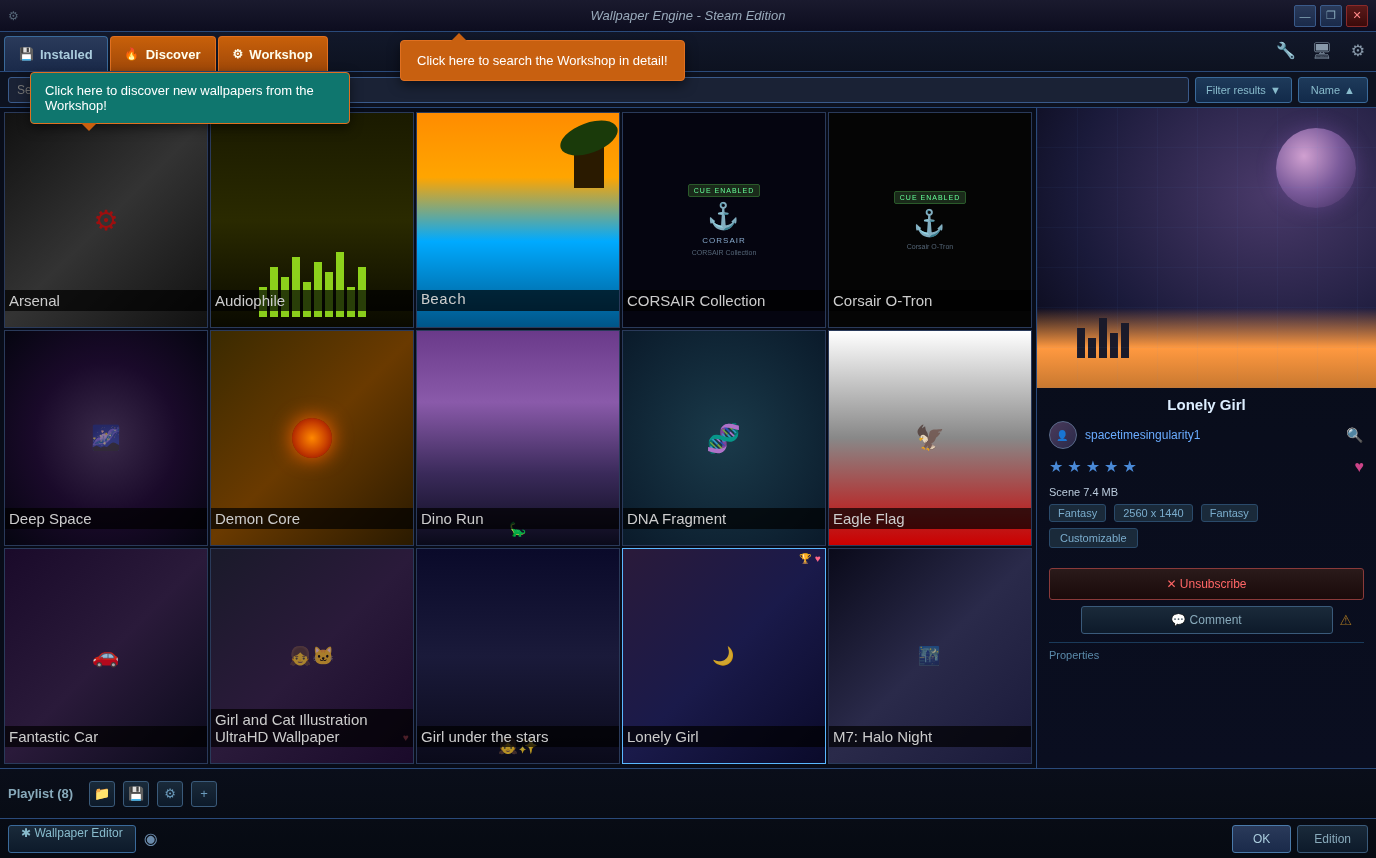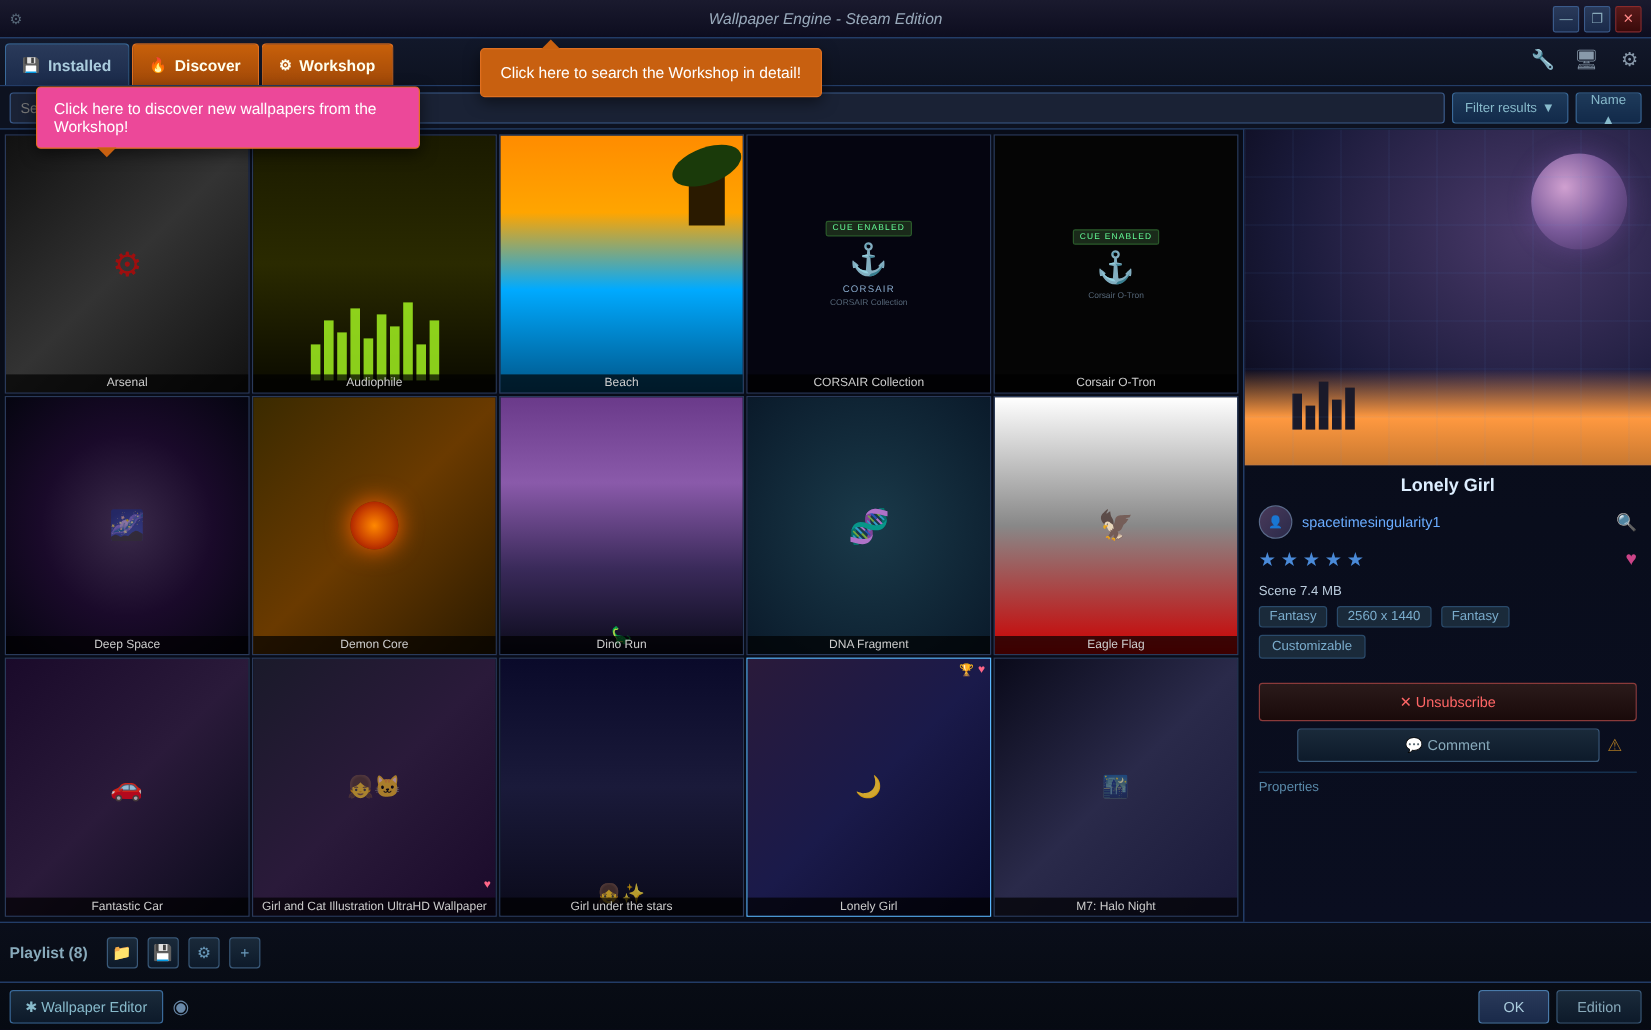--- a/index.html
+++ b/index.html
@@ -131,21 +131,20 @@
       padding: 0 12px;
       background: linear-gradient(to bottom, #1e3a5a, #122a4a);
       border: 1px solid #3a6a9a;
       color: #8bc;
       border-radius: 3px;
       cursor: pointer;
       font-size: 11px;
       display: flex;
       align-items: center;
       gap: 4px;
-      flex-direction: column;
     }
     .top-icons {
       display: flex;
       gap: 8px;
       margin-left: 8px;
     }
     .top-icon {
       width: 28px;
       height: 28px;
       display: flex;
@@ -180,27 +179,26 @@
       background: #1a2035;
       overflow: hidden;
       cursor: pointer;
       border: 1px solid #2a3a5a;
     }
     .wallpaper-item.selected {
       border: 2px solid #5ab8ff;
     }
     .wallpaper-label {
       position: absolute;
-      bottom: 0;
+      bottom: 16px;
       left: 0;
       right: 0;
       background: rgba(0,0,0,0.7);
       color: #ccc;
-      font-size: 10px;
-      text-align: center;
+      font-size: 15px;
       padding: 2px 4px;
     }
 
     
     .right-panel {
       width: 340px;
       background: linear-gradient(to bottom, #080c18, #0a0e20);
       border-left: 1px solid #2a4a7a;
       overflow: hidden;
       position: relative;
@@ -428,21 +426,21 @@
     .wallpaper-editor-btn {
       height: 28px;
       padding: 0 12px;
       background: linear-gradient(to bottom, #1a2a3a, #0d1a2a);
       border: 1px solid #3a6a9a;
       color: #8bc;
       border-radius: 3px;
       cursor: pointer;
       font-size: 12px;
       display: flex;
-      align-items: center;
+      align-items: flex-start;
       gap: 6px;
     }
     .ok-btn {
       height: 28px;
       padding: 0 20px;
       background: linear-gradient(to bottom, #2a3a5a, #1a2a4a);
       border: 1px solid #4a7aaa;
       color: #acd;
       border-radius: 3px;
       cursor: pointer;
@@ -457,21 +455,21 @@
       border-radius: 3px;
       cursor: pointer;
       font-size: 12px;
     }
 
     
     .tooltip-discover {
       position: absolute;
       left: 30px;
       top: 72px;
-      background: #ec4899;
+      background: #0f766e;
       border: 1px solid #e07020;
       border-radius: 4px;
       padding: 10px 14px;
       color: #fff;
       font-size: 13px;
       max-width: 320px;
       z-index: 100;
       box-shadow: 0 4px 12px rgba(0,0,0,0.5);
     }
     .tooltip-workshop {
@@ -605,21 +603,21 @@
                 <div style="width:8px;height:55px;background:#aaff22;opacity:0.8;"></div>
                 <div style="width:8px;height:45px;background:#aaff22;opacity:0.8;"></div>
                 <div style="width:8px;height:65px;background:#aaff22;opacity:0.8;"></div>
                 <div style="width:8px;height:30px;background:#aaff22;opacity:0.8;"></div>
                 <div style="width:8px;height:50px;background:#aaff22;opacity:0.8;"></div>
         </div>
       </div>
           </div>
           <div class="wallpaper-label">Audiophile</div>
         </div>
-        <div class="wallpaper-item" style="position: relative; overflow: hidden; cursor: pointer; border: 1px solid rgb(42, 58, 90);">
+        <div class="wallpaper-item" style="position: relative; overflow: hidden; cursor: pointer; border: 1px solid rgb(42, 58, 90); font-family: Liberation Mono, monospace;">
           <div style="width: 100%; height: 100%;">
             <div style="width:100%;height:100%;background:linear-gradient(to bottom,#ff8c00,#ffa500 30%,#00aaff 60%,#005588);position:relative;overflow:hidden;">
         <div style="position:absolute;top:15px;right:15px;width:30px;height:60px;background:#2a1a00;border-radius:3px 3px 0 0;"></div>
         <div style="position:absolute;top:10px;right:0px;width:60px;height:30px;background:#1a3a0a;border-radius:50%;transform:rotate(-20deg);"></div>
       </div>
           </div>
           <div class="wallpaper-label">Beach</div>
         </div>
         <div class="wallpaper-item" style="position: relative; overflow: hidden; cursor: pointer; border: 1px solid rgb(42, 58, 90);">
           <div style="width: 100%; height: 100%;">

